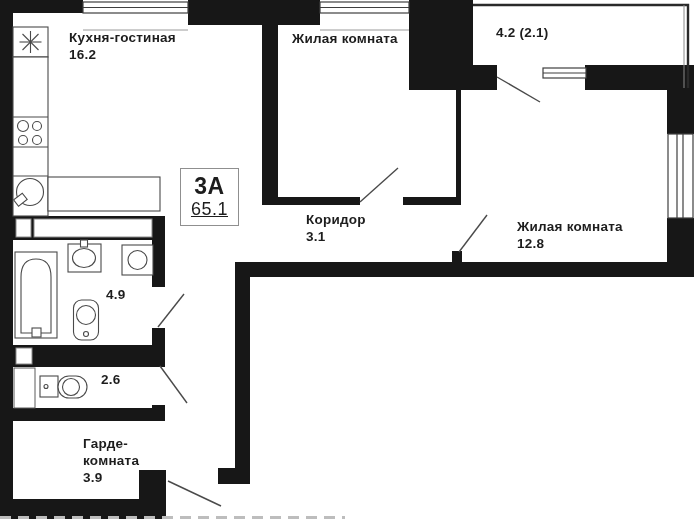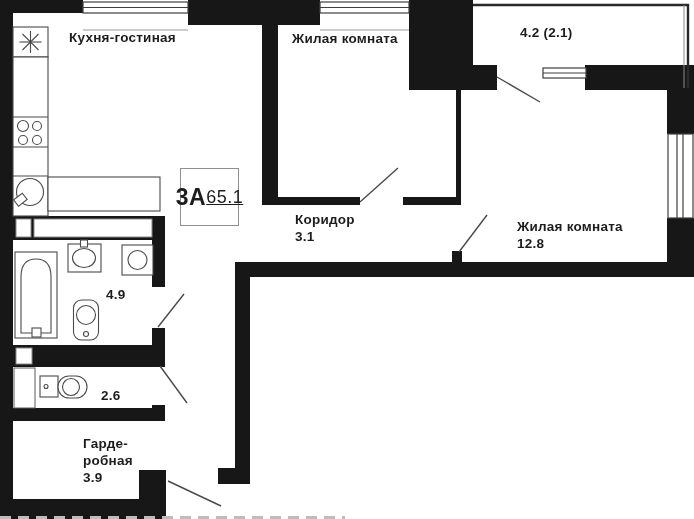--- a/index.html
+++ b/index.html
@@ -3,21 +3,21 @@
 <meta charset="utf-8">
 <style>
   html,body{margin:0;padding:0;background:#fff;}
   .plan{position:relative;width:694px;height:519px;background:#fff;overflow:hidden;
         font-family:"Liberation Sans","DejaVu Sans",sans-serif;color:var(--text,#1d1d1d);}
   .plan svg{position:absolute;left:0;top:0;}
   .lbl{position:absolute;display:flex;flex-direction:column;
        font-size:13.5px;font-weight:600;line-height:17px;letter-spacing:.25px;white-space:nowrap;}
   .badge{position:absolute;left:180px;top:168px;width:57px;height:56px;
          border:1px solid var(--badge-border,#8f8f8f);background:#fff;
-         display:flex;flex-direction:row;align-items:center;justify-content:center;}
+         display:flex;flex-direction:column;align-items:center;justify-content:center;}
   .badge .type{font-size:23px;font-weight:800;line-height:25px;letter-spacing:.5px;}
   .badge .total{font-size:18px;font-weight:500;line-height:21px;letter-spacing:.5px;text-decoration:underline;}
 </style>
 </head>
 <body>
 
 <div class="plan">
 
   <svg width="694" height="519" viewBox="0 0 694 519">
 
@@ -149,52 +149,53 @@
         <rect x="58" y="376" width="29" height="22" rx="11"></rect>
         <circle cx="71" cy="387" r="8.5" fill="none"></circle>
       </g>
     </g>
 
     <line x1="0" y1="517.5" x2="345" y2="517.5" stroke="#bdbdbd" stroke-width="3" stroke-dasharray="11 7"></line>
   </svg>
 
   <div class="lbl" style="left:69px;top:29px">
     <span>Кухня-гостиная</span>
+    <span>16.2</span>
   </div>
 
   <div class="lbl" style="left:292px;top:30px">
     <span>Жилая комната</span>
   </div>
 
-  <div class="lbl" style="left:520px;top:24px">
+  <div class="lbl" style="left:496px;top:24px">
     <span>4.2 (2.1)</span>
   </div>
 
-  <div class="lbl" style="left:295px;top:211px">
+  <div class="lbl" style="left:306px;top:211px">
     <span>Коридор</span>
     <span>3.1</span>
   </div>
 
   <div class="lbl" style="left:517px;top:218px">
     <span>Жилая комната</span>
     <span>12.8</span>
   </div>
 
   <div class="lbl" style="left:106px;top:286px">
     <span>4.9</span>
   </div>
 
 
-  <div class="lbl" style="left:101px;top:387px">
+  <div class="lbl" style="left:101px;top:371px">
     <span>2.6</span>
   </div>
 
   <div class="lbl" style="left:83px;top:435px">
     <span>Гарде-</span>
-    <span>робная</span>
+    <span>комната</span>
     <span>3.9</span>
   </div>
 
   <div class="badge">
     <span class="type">3A</span>
     <span class="total">65.1</span>
   </div>
 
 </div>
 

